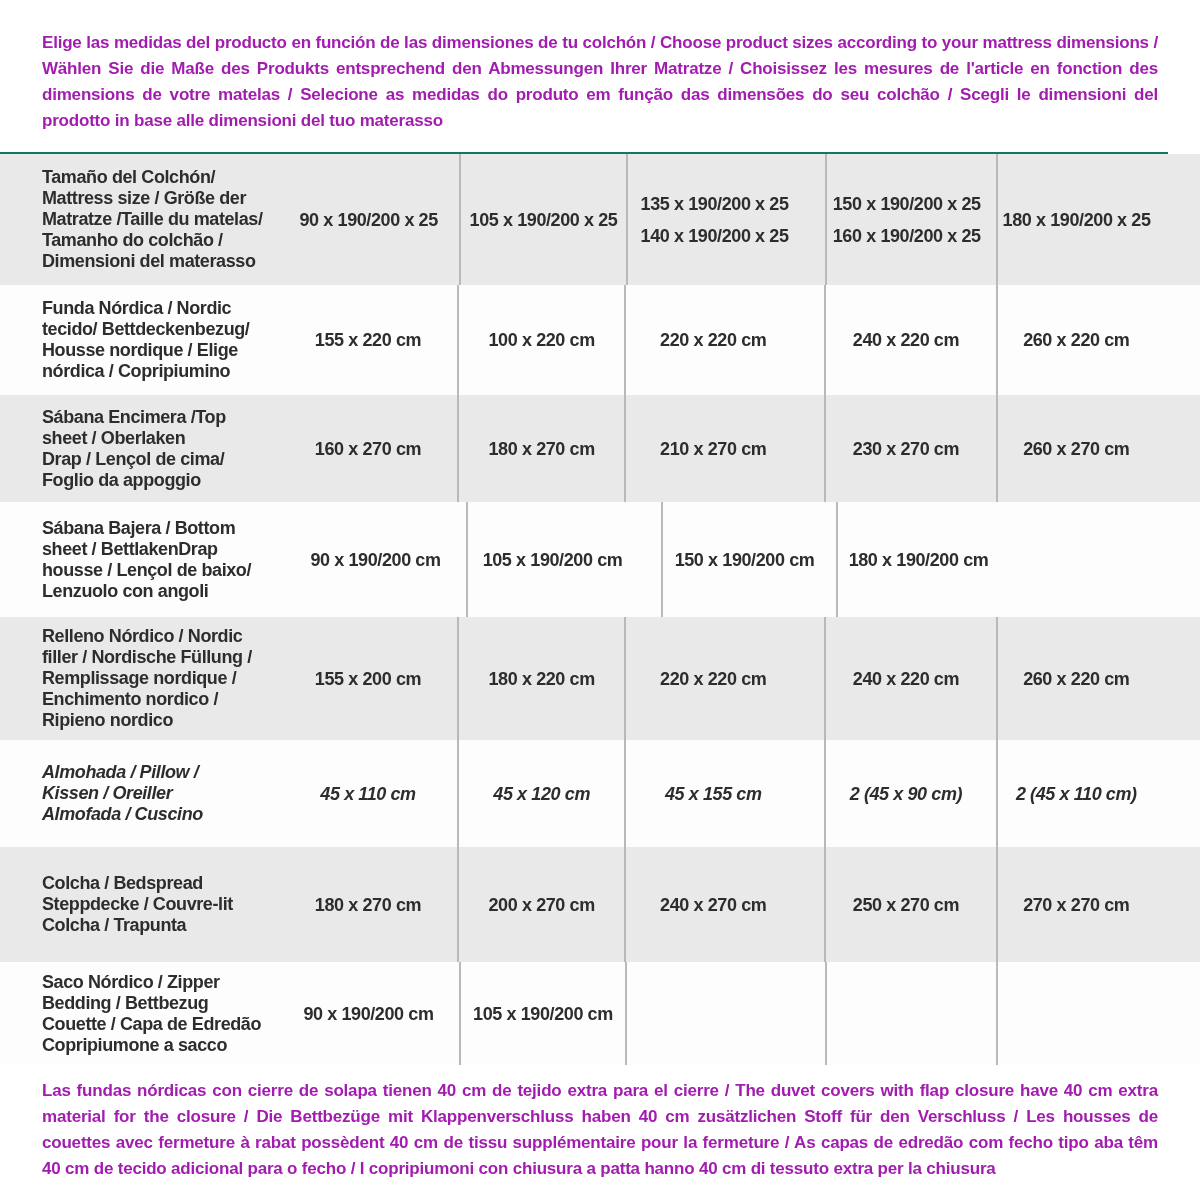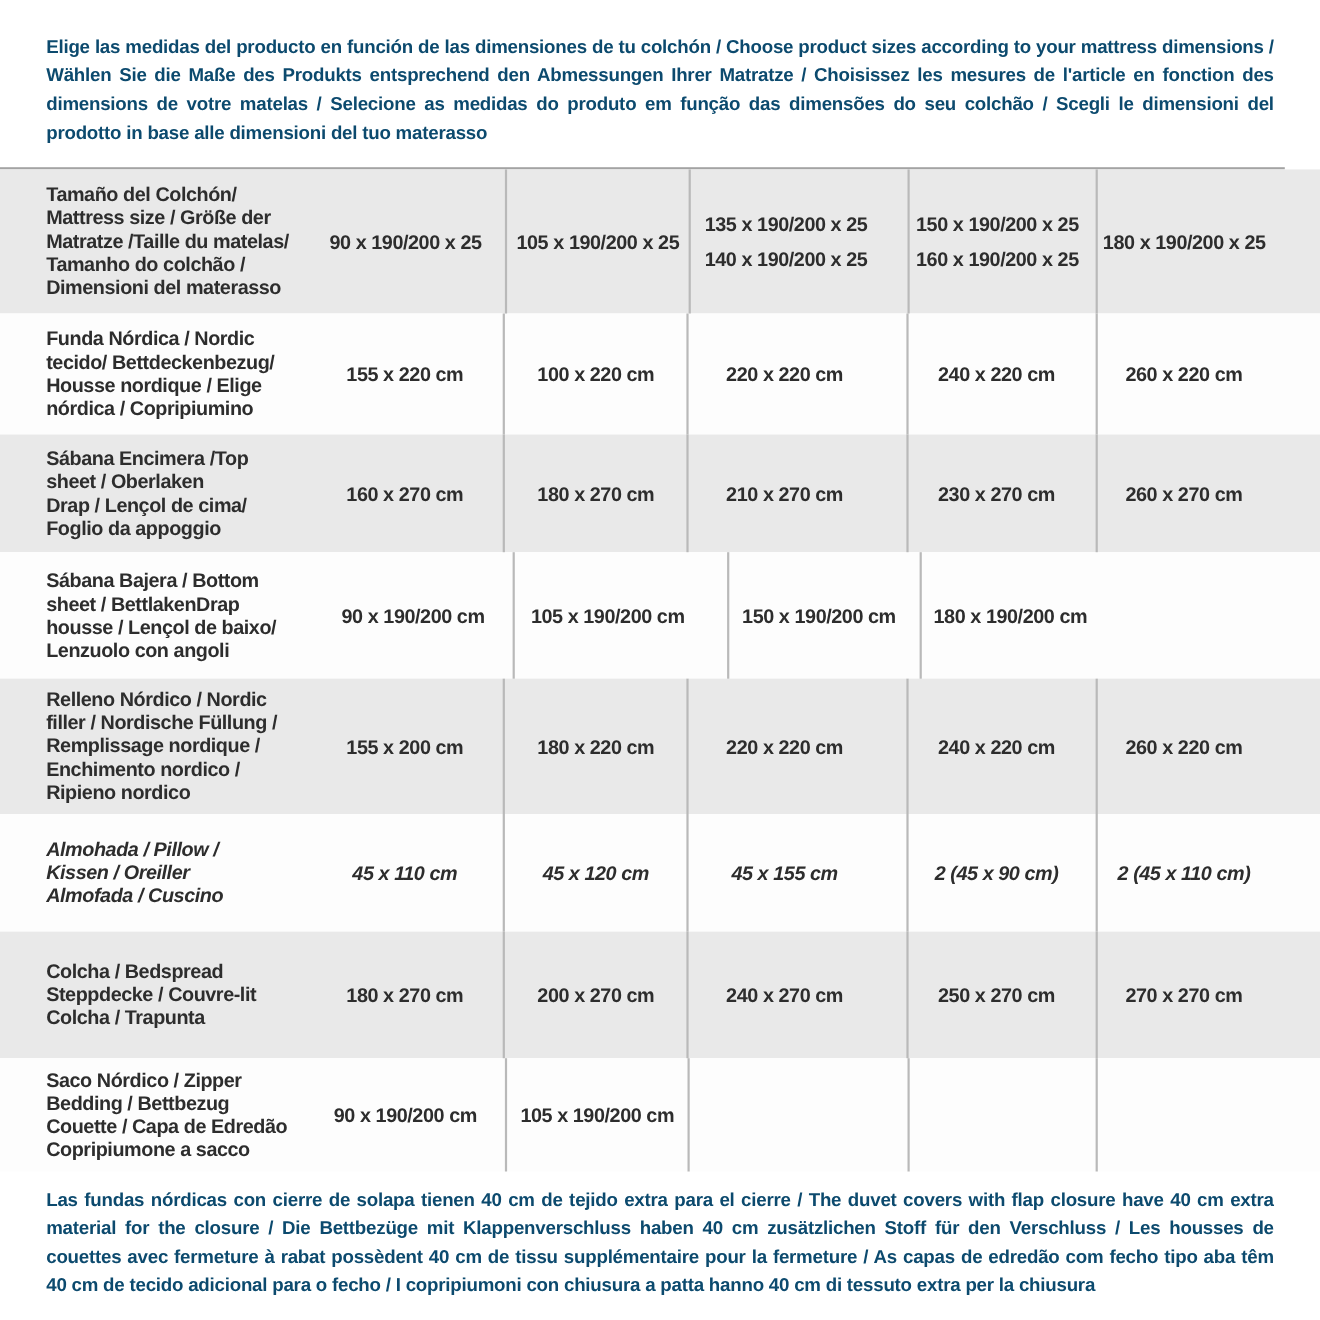--- a/index.html
+++ b/index.html
@@ -8,29 +8,29 @@
     font-family:"Liberation Sans", sans-serif;
     -webkit-font-smoothing:antialiased;
   }
   .para{
     margin:0 42px;
     font-weight:bold;
     font-size:17px;
     line-height:26px;
     letter-spacing:-0.2px;
     text-align:justify;
-    color:#0c4a6e;
+    color:#a21caf;
   }
   #intro{padding-top:30px;}
   #footnote{margin-top:13px;}
 
   .sizetable{
     margin-top:18px;
     width:1168px;
-    border-top:2px solid #a3a3a3;
+    border-top:2px solid #0f766e;
   }
   .trow{display:flex;width:1200px;}
   #header-row{height:131px;background:#e9e9e9;}
   #table-body .trow:nth-child(odd){background:#fdfdfd;}
   #table-body .trow:nth-child(even){background:#e9e9e9;}
   #table-body .trow:nth-child(1){height:110px;}
   #table-body .trow:nth-child(2){height:107px;}
   #table-body .trow:nth-child(3){height:115px;}
   #table-body .trow:nth-child(4){height:123px;}
   #table-body .trow:nth-child(5){height:107px;font-style:italic;}

